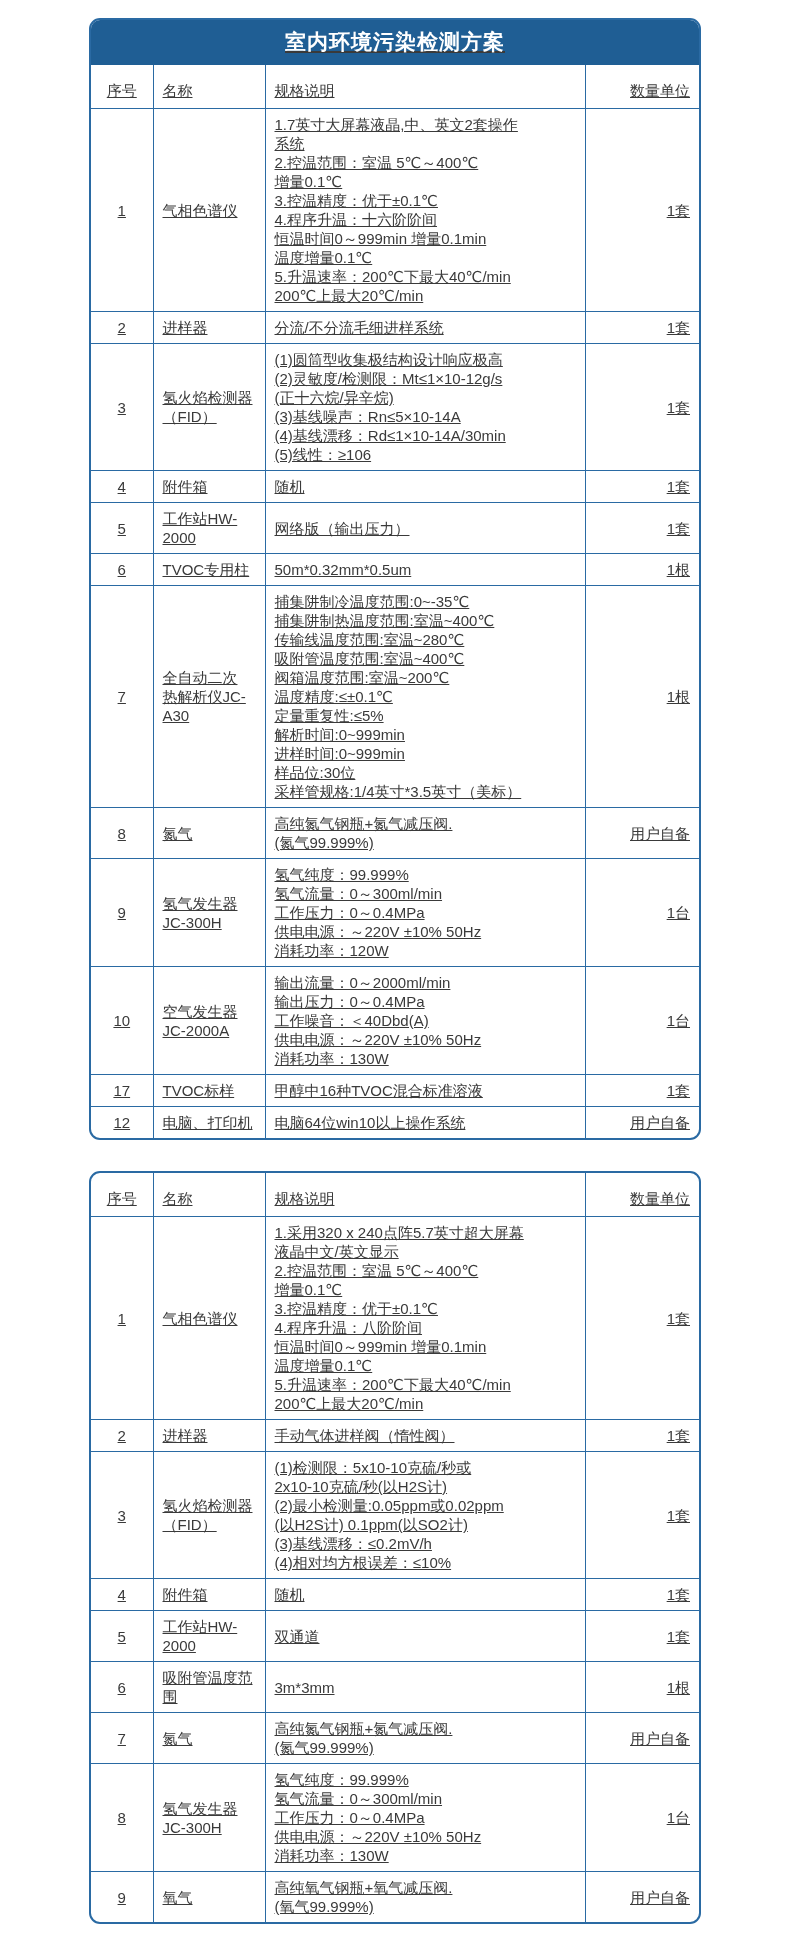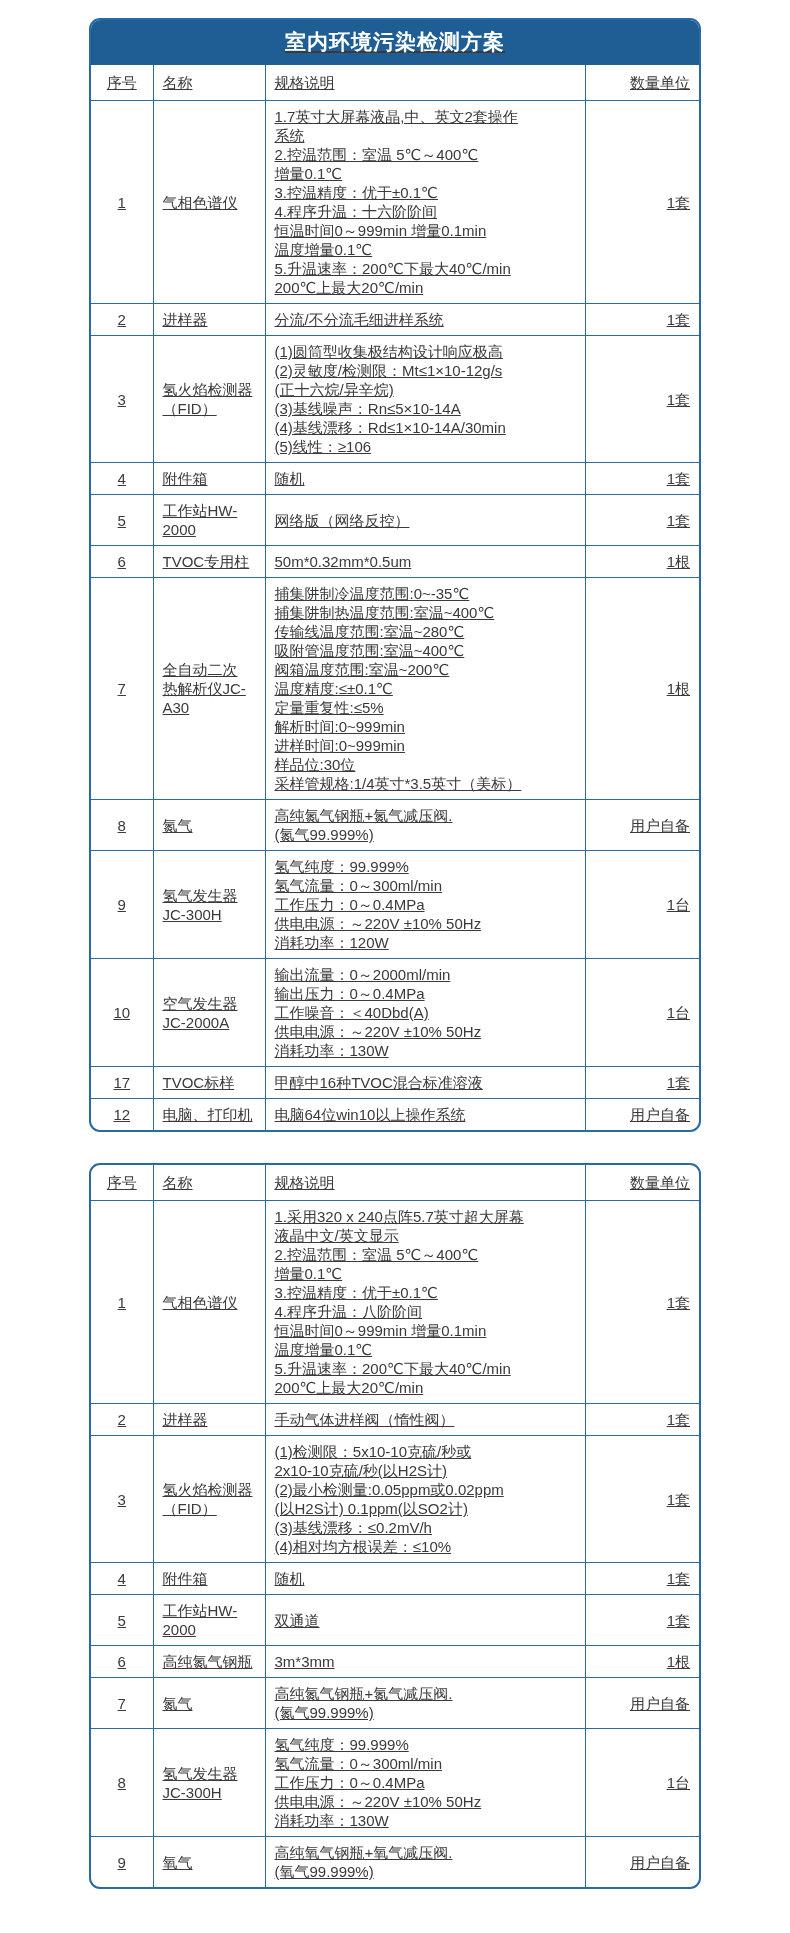--- a/index.html
+++ b/index.html
@@ -49,21 +49,21 @@
   th,td{
     border:1px solid var(--border);
     padding:6px 9px;
     line-height:19px;
     vertical-align:middle;
     text-align:left;
     font-weight:400;
     white-space:pre-line;
     word-break:break-word;
   }
-  th{padding-top:8px;padding-bottom:8px;}
+  th{padding-top:16px;padding-bottom:8px;}
   th:first-child,td:first-child{border-left:none;}
   th:last-child,td:last-child{border-right:none;text-align:right;}
   thead th{border-top:none;}
   tbody tr:last-child td{border-bottom:none;}
   .cell-no,.col-no{text-align:center;}
 </style>
 </head>
 <body>
 
 <div class="page">
@@ -120,21 +120,21 @@
   </tr>
           <tr>
     <td class="cell-no">4</td>
     <td class="cell-name">附件箱</td>
     <td class="cell-spec">随机</td>
     <td class="cell-qty">1套</td>
   </tr>
           <tr>
     <td class="cell-no">5</td>
     <td class="cell-name">工作站HW-2000</td>
-    <td class="cell-spec">网络版（网络反控）</td>
+    <td class="cell-spec">网络版（输出压力）</td>
     <td class="cell-qty">1套</td>
   </tr>
           <tr>
     <td class="cell-no">6</td>
     <td class="cell-name">TVOC专用柱</td>
     <td class="cell-spec">50m*0.32mm*0.5um</td>
     <td class="cell-qty">1根</td>
   </tr>
           <tr>
     <td class="cell-no">7</td>
@@ -254,21 +254,21 @@
     <td class="cell-qty">1套</td>
   </tr>
           <tr>
     <td class="cell-no">5</td>
     <td class="cell-name">工作站HW-2000</td>
     <td class="cell-spec">双通道</td>
     <td class="cell-qty">1套</td>
   </tr>
           <tr>
     <td class="cell-no">6</td>
-    <td class="cell-name">高纯氮气钢瓶</td>
+    <td class="cell-name">吸附管温度范围</td>
     <td class="cell-spec">3m*3mm</td>
     <td class="cell-qty">1根</td>
   </tr>
           <tr>
     <td class="cell-no">7</td>
     <td class="cell-name">氮气</td>
     <td class="cell-spec">高纯氮气钢瓶+氮气减压阀.
 (氮气99.999%)</td>
     <td class="cell-qty">用户自备</td>
   </tr>

